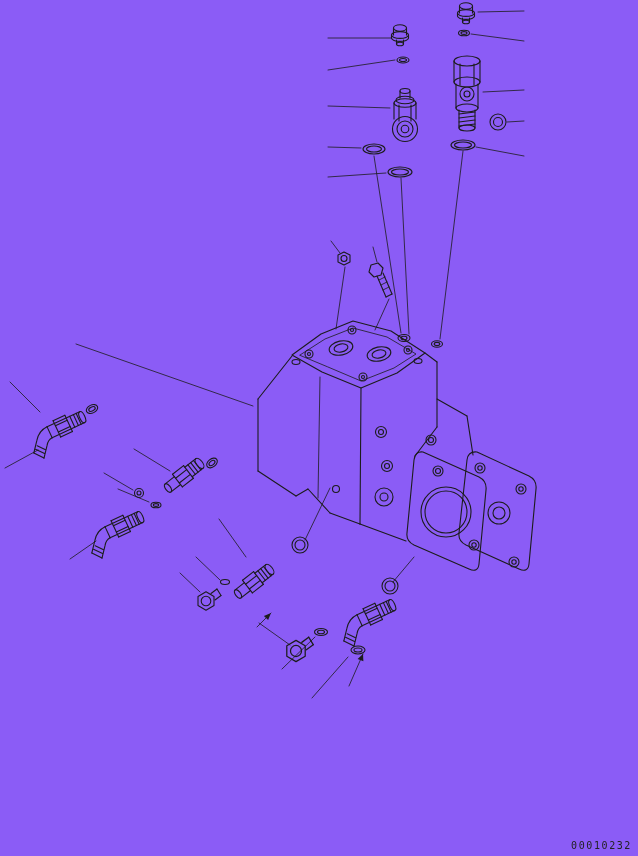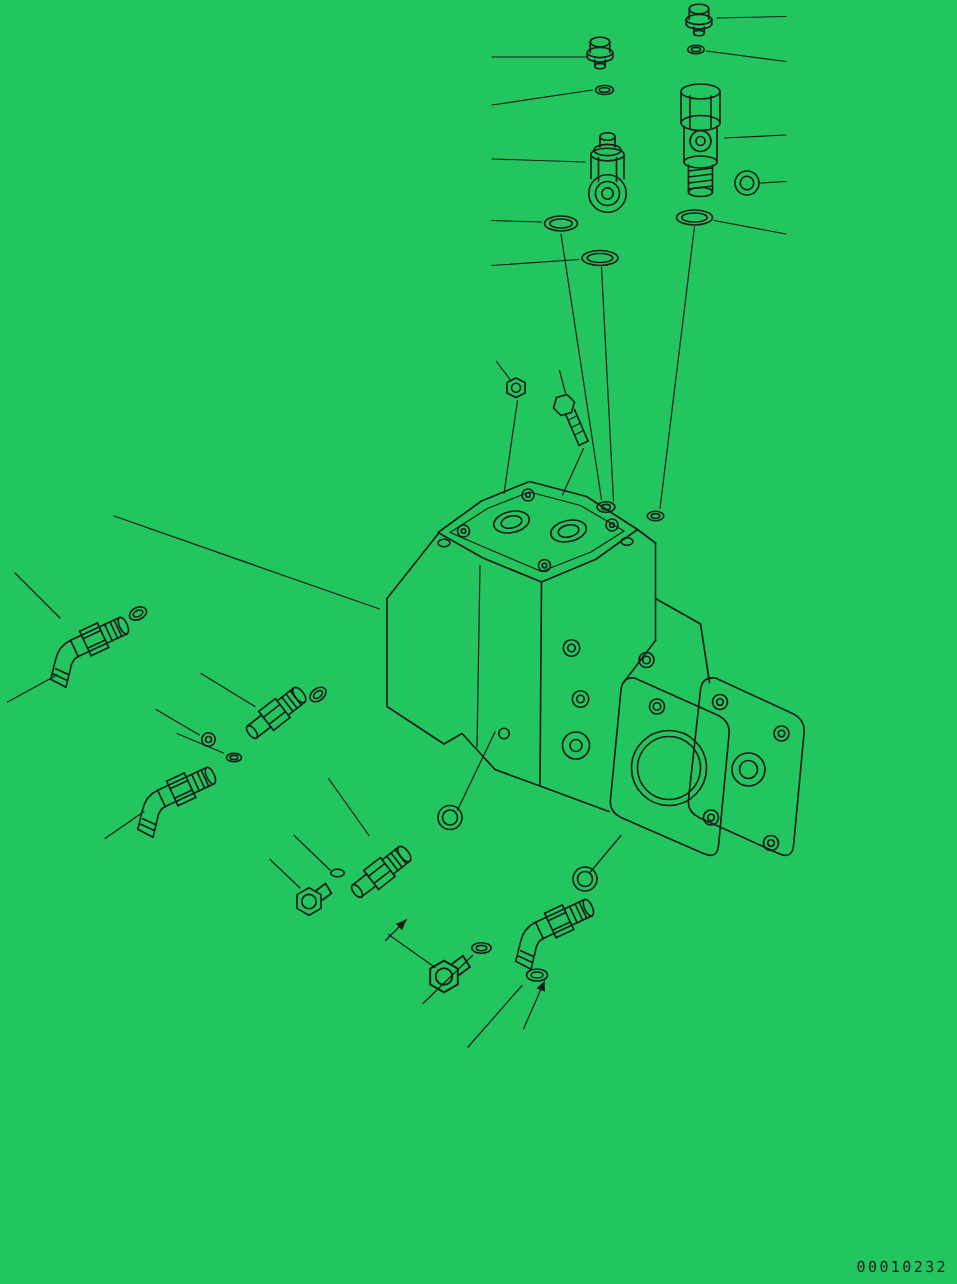--- a/index.html
+++ b/index.html
@@ -1,17 +1,17 @@
 <!DOCTYPE html>
 <html><head>
 <meta charset="utf-8">
 <style>
   html,body{margin:0;padding:0;background:#e8e8e8;font-family:"DejaVu Sans",sans-serif;}
   .stage{
-    position:relative;width:638px;height:856px;background:#22c55e;overflow:hidden;
+    position:relative;width:638px;height:856px;background:#8b5cf6;overflow:hidden;
     margin:0 auto;
   }
   svg{position:absolute;left:0;top:0;}
   svg *{stroke:#1c1c1c;fill:none;stroke-width:1.1;stroke-linecap:round;stroke-linejoin:round;}
   svg .leader{stroke-width:0.8;}
   svg .thin{stroke-width:0.8;}
   svg .head{fill:#1c1c1c;stroke:none;}
   .part-number{
     position:absolute;right:6px;bottom:5px;
     font-family:"DejaVu Sans Mono",monospace;

